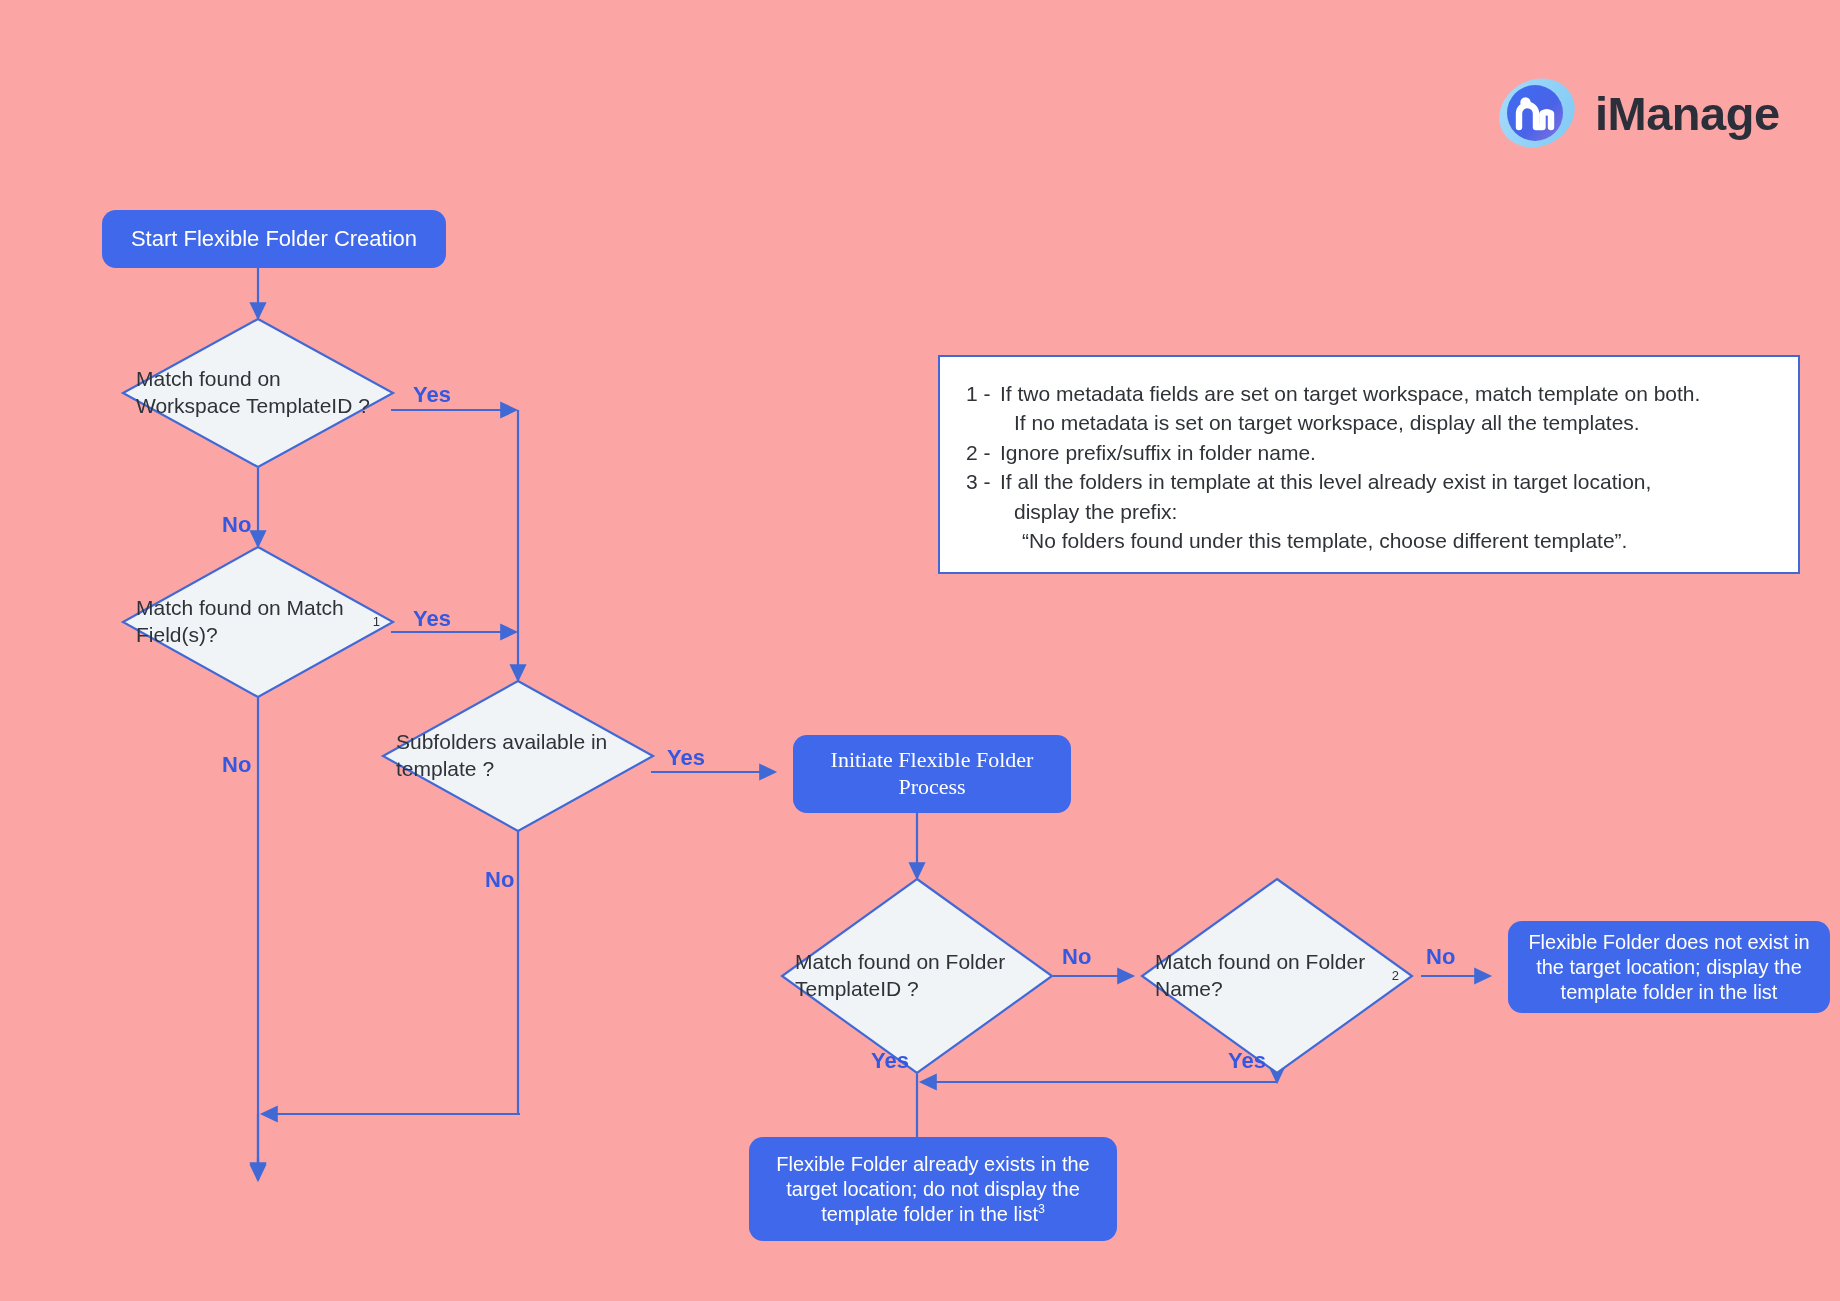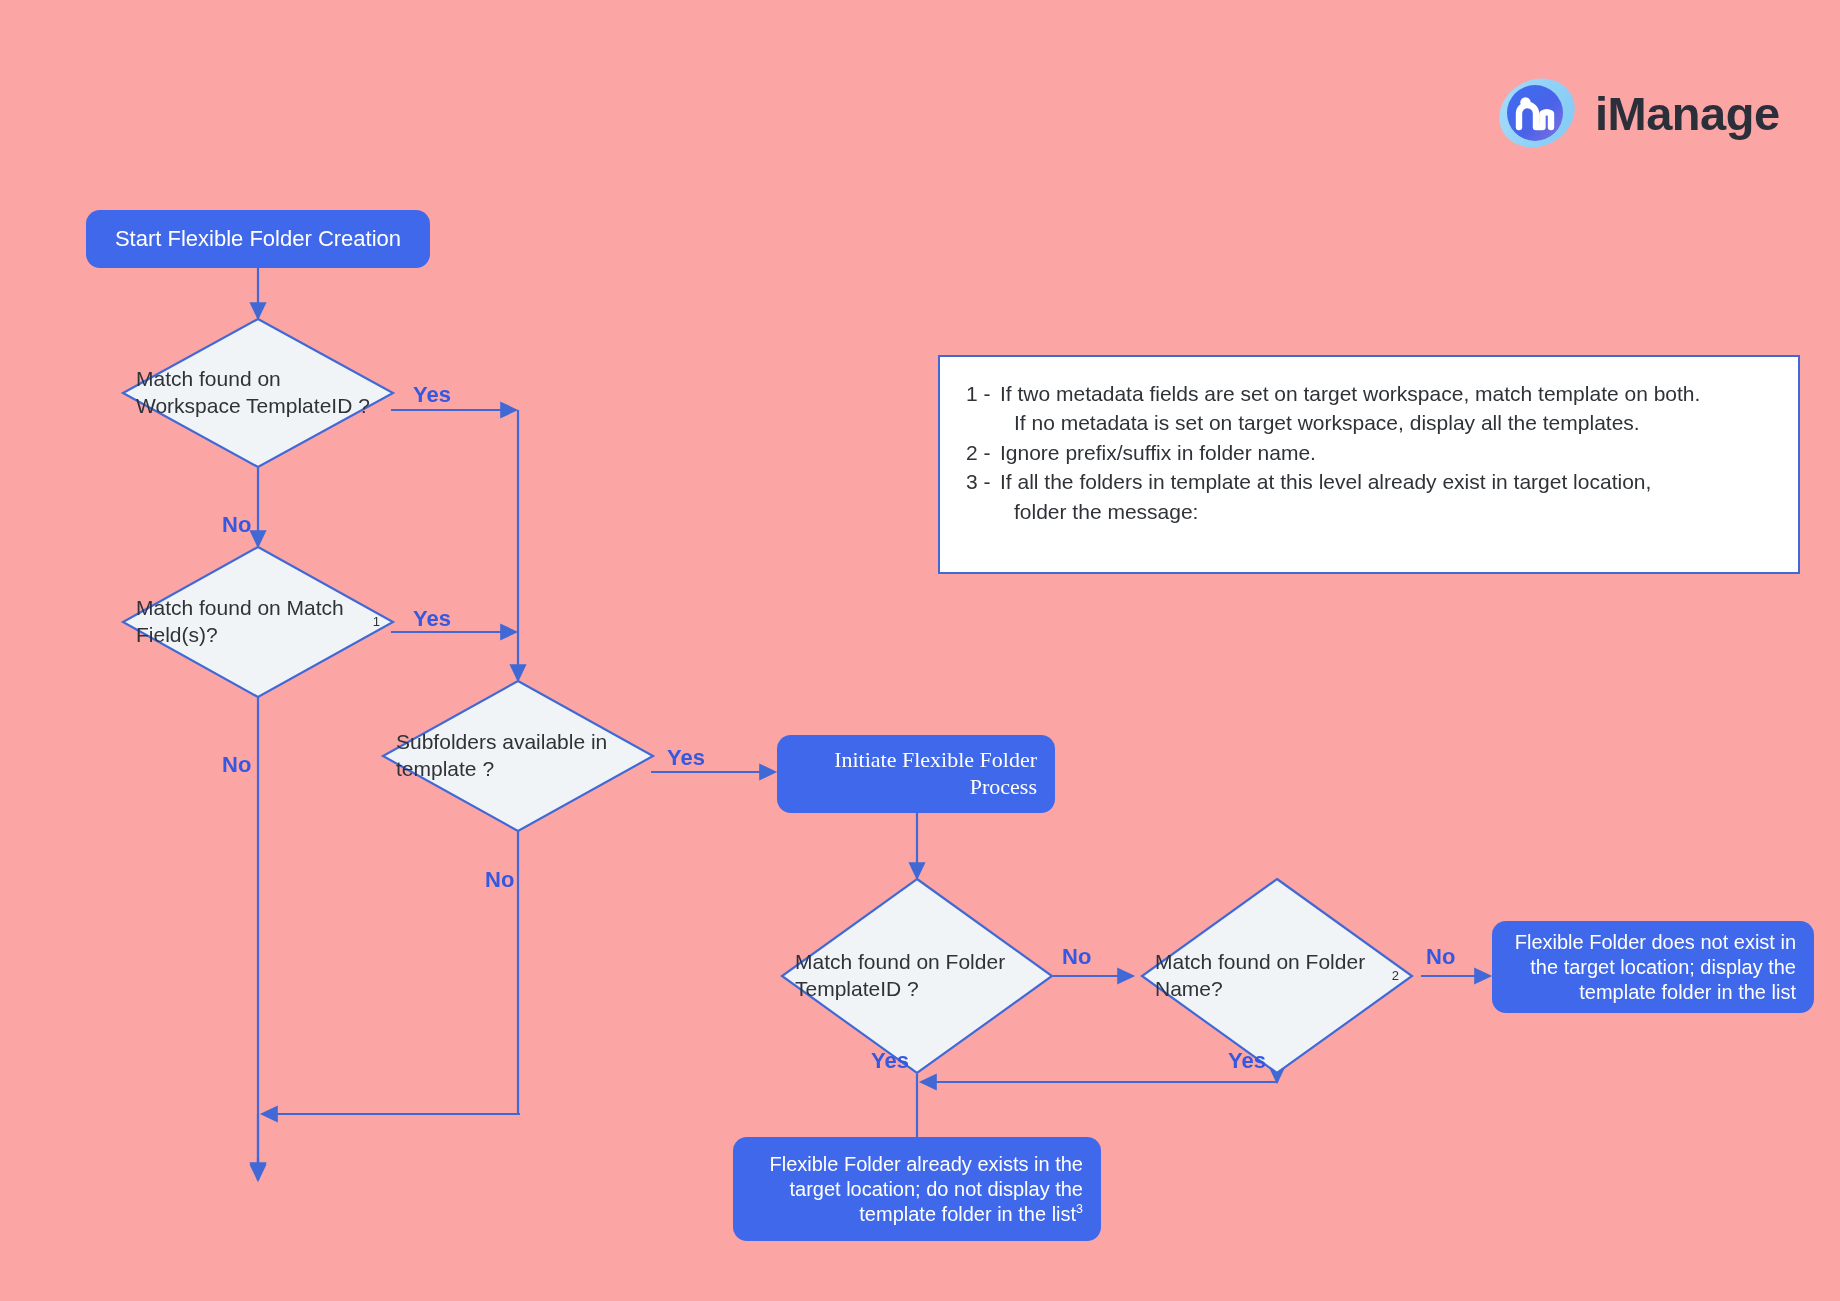--- a/index.html
+++ b/index.html
@@ -52,21 +52,22 @@
     pointer-events: none;
   }
 
   
   .node {
     position: absolute;
     box-sizing: border-box;
     display: flex;
     align-items: center;
     justify-content: center;
-    text-align: right;
+    text-align: center;
+    margin-left: 16px;
   }
   .term {
     background: #3f68ea;
     color: #ffffff;
     border-radius: 14px;
     font-size: 22px;
     line-height: 1.22;
     padding: 10px 18px;
     font-weight: 400;
   }
@@ -312,19 +313,20 @@
       <div class="note-num">2 -</div>
       <div class="note-body">
         <div>Ignore prefix/suffix in folder name.</div>
       </div>
     </div>
 
     <div class="note-row">
       <div class="note-num">3 -</div>
       <div class="note-body">
         <div>If all the folders in template at this level already exist in target location,</div>
-        <div class="note-indent">folder the message:</div>
+        <div class="note-indent">display the prefix:</div>
+        <div class="note-indent2">“No folders found under this template, choose different template”.</div>
       </div>
     </div>
 
   </div>
 
 </div>
 
 </body></html>

